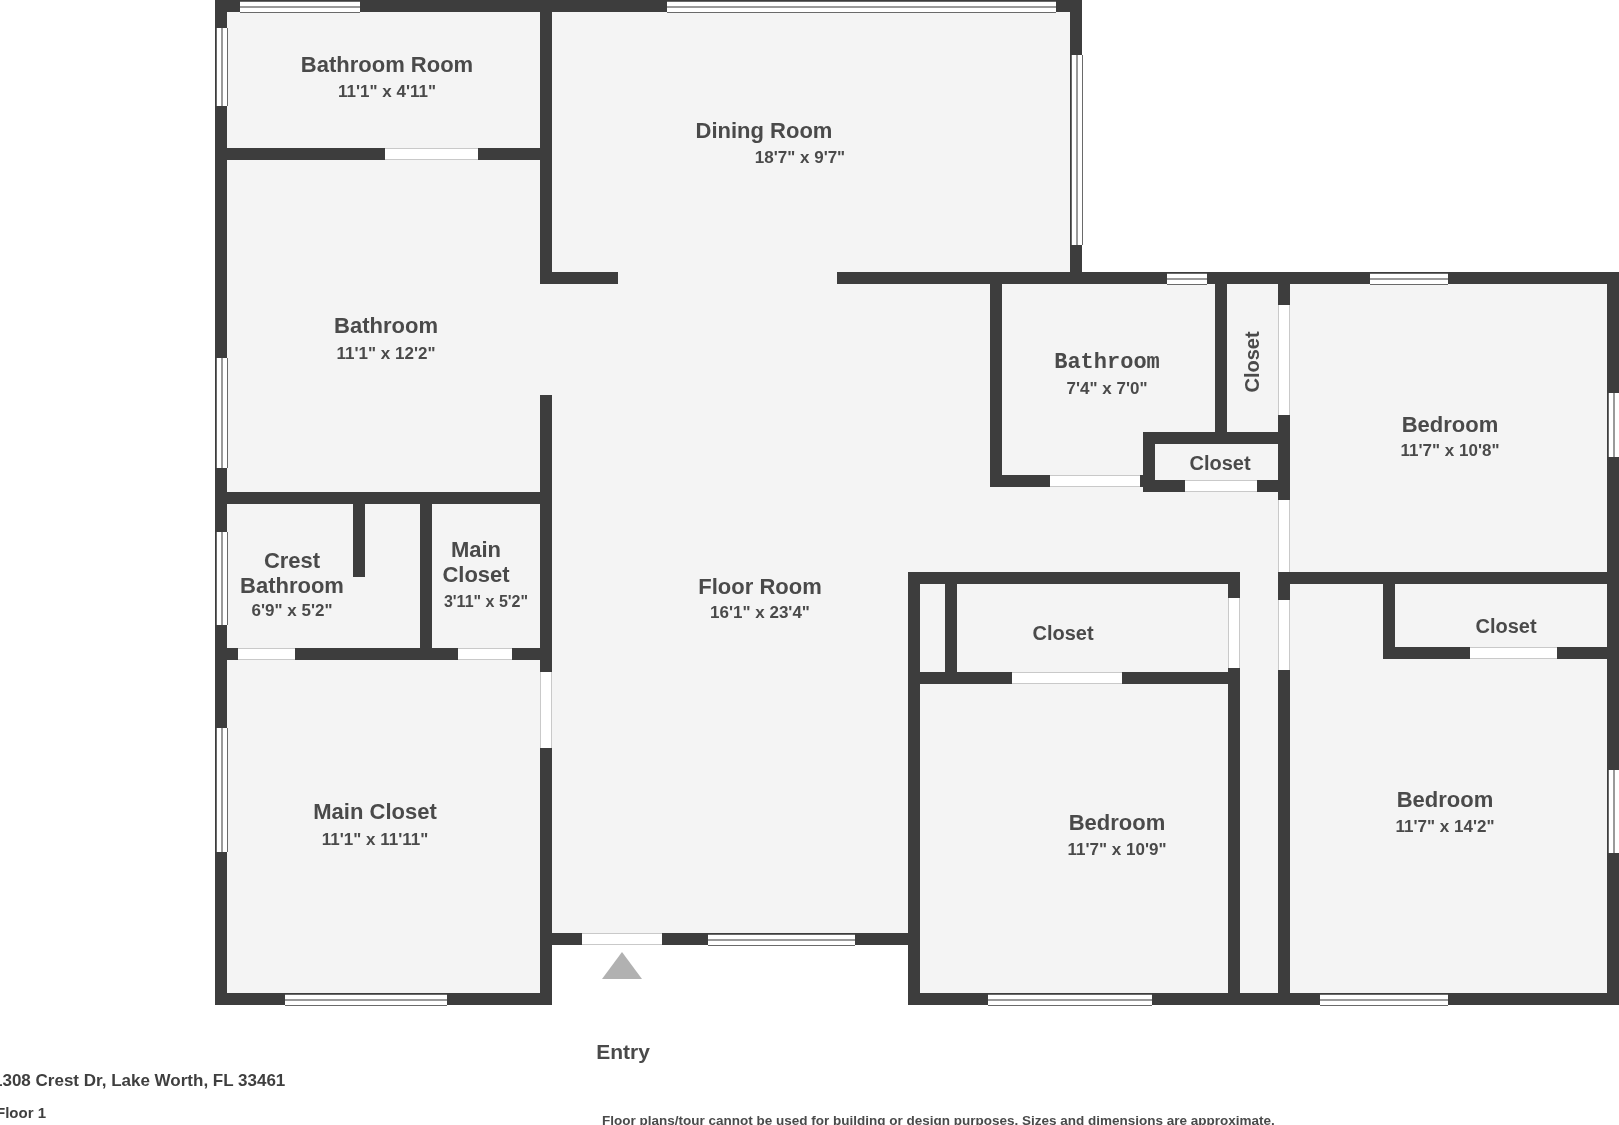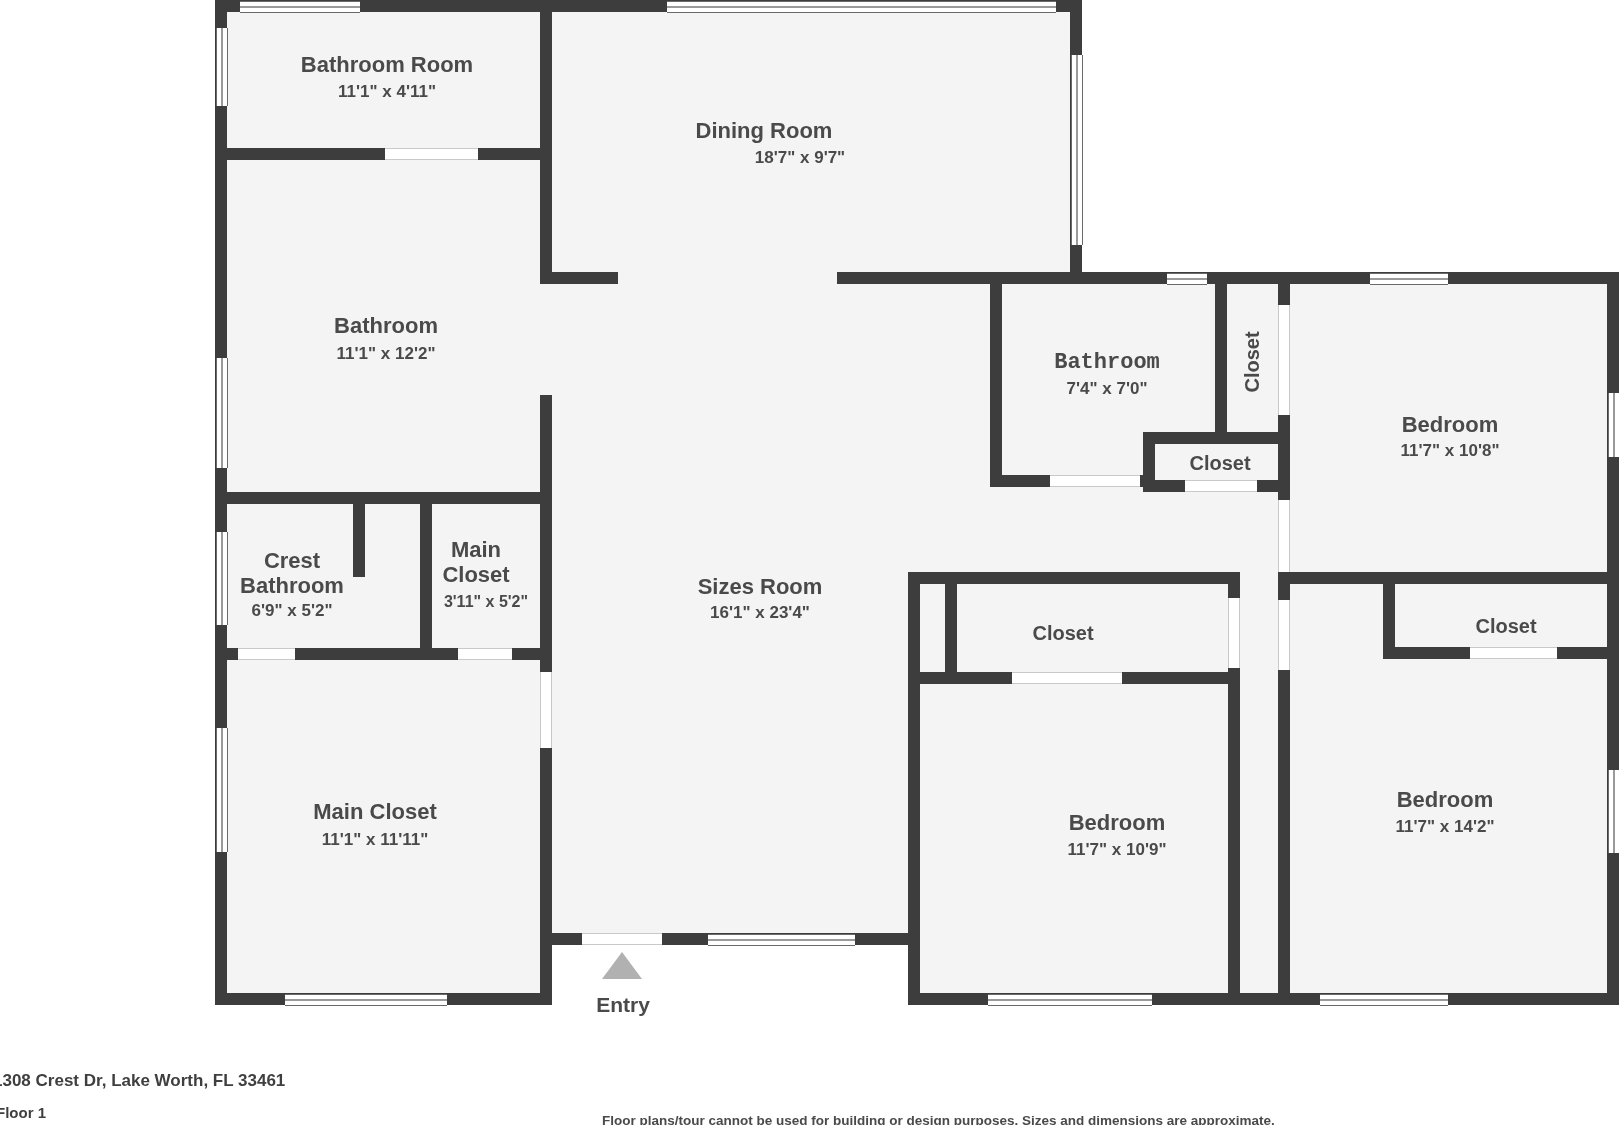--- a/index.html
+++ b/index.html
@@ -22,21 +22,21 @@
     color:#4a4a4a; white-space:nowrap; text-align:center; line-height:1.15; }
   .room-dims { position:absolute; transform:translate(-50%,-50%); font-size:17px; font-weight:700;
     color:#4a4a4a; white-space:nowrap; text-align:center; }
   .room-title.wrap { white-space:normal; }
   .closet-label { position:absolute; transform:translate(-50%,-50%); font-size:20px; font-weight:700;
     color:#4a4a4a; white-space:nowrap; }
   .closet-label.vert { transform:translate(-50%,-50%) rotate(-90deg); }
   .entry-tri { position:absolute; width:0; height:0;
     border-left:20px solid transparent; border-right:20px solid transparent;
     border-bottom:27px solid #b1b1b1; }
-  .entry-label { position:absolute; transform:translate(-50%,-50%); font-size:21px; font-weight:700; color:#4a4a4a; }
+  .entry-label { position:absolute; transform:translate(-50%,-50%); font-size:21px; font-weight:700; color:#4a4a4a;margin-top:47px; }
   .addr { position:absolute; font-size:17px; font-weight:700; color:#3f3f3f; white-space:nowrap; }
   .floor { position:absolute; font-size:15px; font-weight:700; color:#3f3f3f; white-space:nowrap; }
   .disclaimer { position:absolute; font-size:13.5px; font-weight:700; color:#4a4a4a; white-space:nowrap; }
 </style>
 </head>
 <body>
 
 <div id="stage">
 
   <div class="fill" style="left:215px;top:0;width:337px;height:1005px;"></div>
@@ -143,21 +143,21 @@
 
   <div class="room-title" style="left:1450px;top:425px;">Bedroom</div>
   <div class="room-dims" style="left:1450px;top:451px;">11'7" x 10'8"</div>
 
   <div class="room-title wrap" style="left:292px;top:573px;width:140px;">Crest Bathroom</div>
   <div class="room-dims" style="left:292px;top:611px;">6'9" x 5'2"</div>
 
   <div class="room-title wrap" style="left:476px;top:562px;width:90px;">Main Closet</div>
   <div class="room-dims" style="left:486px;top:602px;font-size:16px;">3'11" x 5'2"</div>
 
-  <div class="room-title" style="left:760px;top:587px;">Sizes Room</div>
+  <div class="room-title" style="left:760px;top:587px;">Floor Room</div>
   <div class="room-dims" style="left:760px;top:613px;">16'1" x 23'4"</div>
 
   <div class="room-title" style="left:375px;top:812px;">Main Closet</div>
   <div class="room-dims" style="left:375px;top:840px;">11'1" x 11'11"</div>
 
   <div class="room-title" style="left:1117px;top:823px;">Bedroom</div>
   <div class="room-dims" style="left:1117px;top:850px;">11'7" x 10'9"</div>
 
   <div class="room-title" style="left:1445px;top:800px;">Bedroom</div>
   <div class="room-dims" style="left:1445px;top:827px;">11'7" x 14'2"</div>

